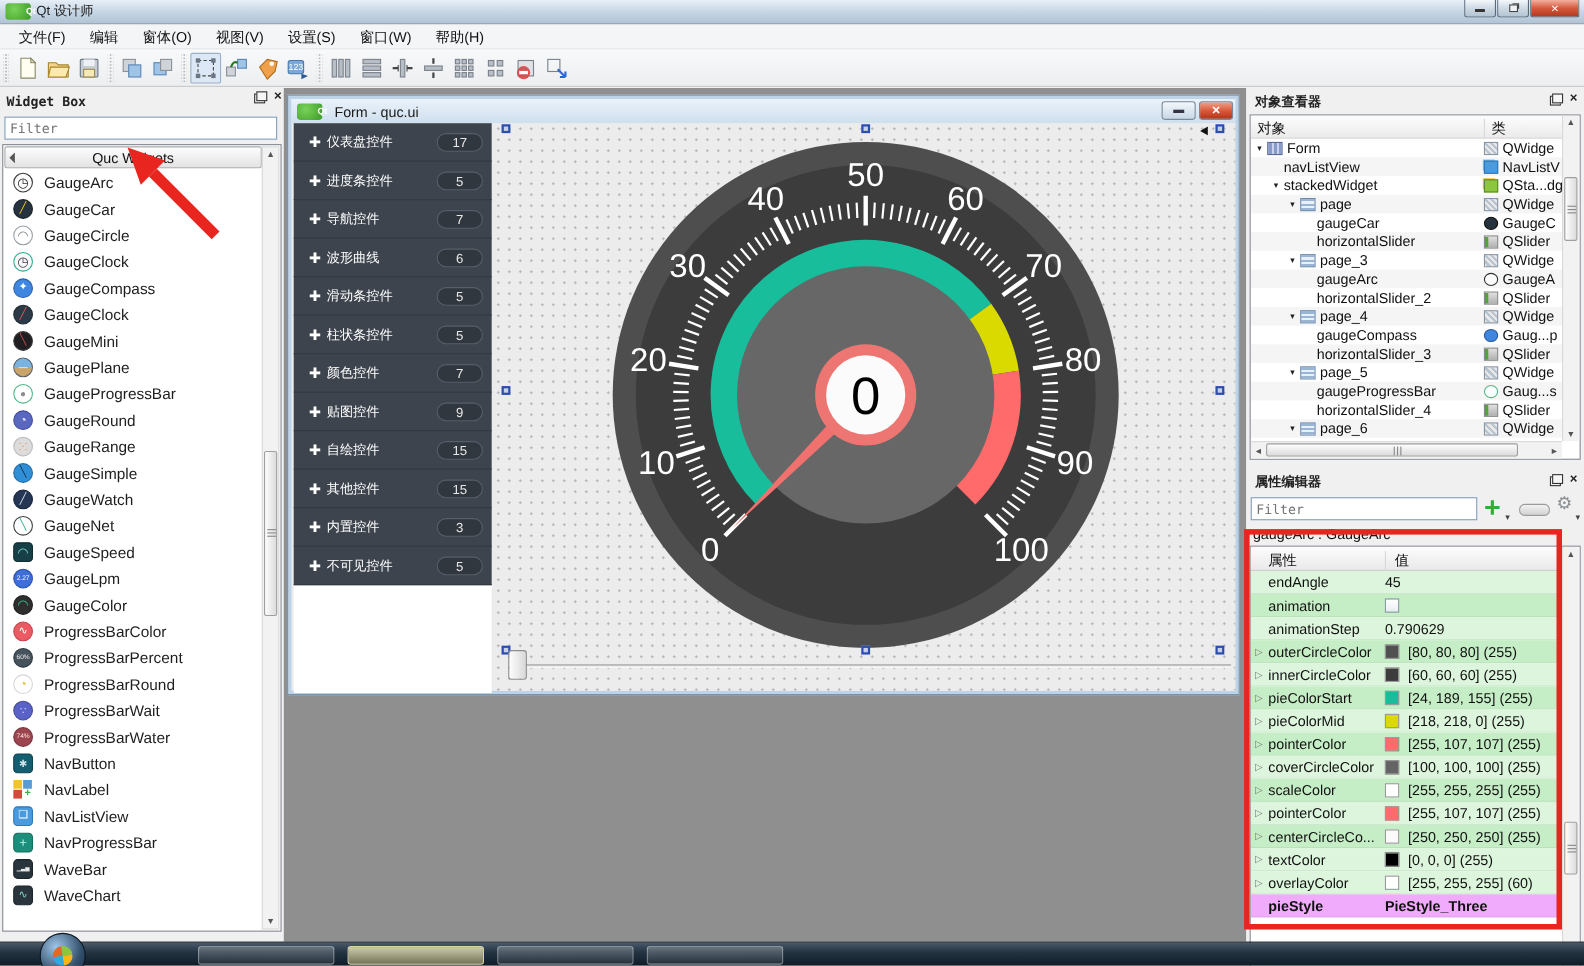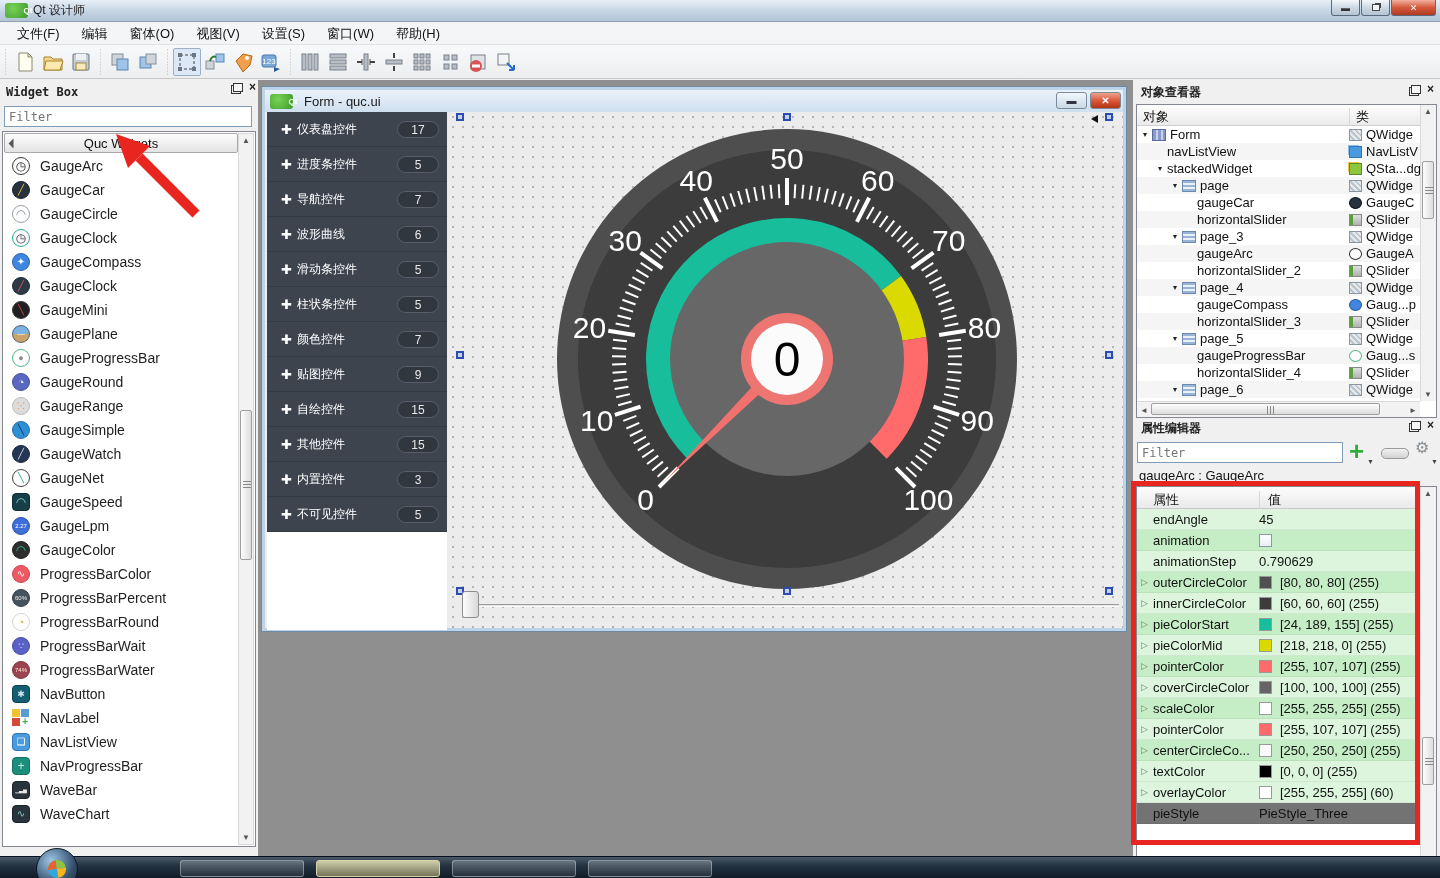--- a/index.html
+++ b/index.html
@@ -894,21 +894,21 @@
       </div>
       <div class="hscroll">
         <span class="sarrow" style="left:0; top:4px;">◄</span>
         <div class="hthumb" style="left:14px; right:40px;">
             <span class="hgrip" style="left:115px;"></span>
           </div>
         <span class="sarrow" style="right:0; top:4px;">►</span>
       </div>
     </div>
 
-    <div style="position:absolute; left:0; top:334px; width:307px; bottom:0;">
+    <div style="position:absolute; left:0; top:344px; width:307px; bottom:0;">
       <div class="rd-head" style="top:4px;">属性编辑器</div>
       <div class="rd-btns" style="top:7px;">
         <span class="float-ico"></span>
         <span class="close-ico">×</span>
       </div>
       <input class="pe-filter" placeholder="Filter" style="">
       <div class="pe-add">+</div>
       <span class="pe-mini-arrow" style="left:234px; top:44px;">▼</span>
       <div class="pe-flat"></div>
       <div class="pe-wrench">⚙</div>
@@ -1023,21 +1023,21 @@
               </span>
             </div>
             <div class="prop-row" style="background: rgb(220, 245, 220);">
               <span class="pr-exp">▷</span>
               <span class="pr-name">overlayColor</span>
               <span class="pr-val">
                 <span class="swatch" style="background: rgb(255, 255, 255);"></span>
                 <span>[255, 255, 255] (60)</span>
               </span>
             </div>
-            <div class="prop-row" style="background: #737373;">
+            <div class="prop-row" style="background: #f0abfc; font-weight: bold;">
               <span class="pr-exp"></span>
               <span class="pr-name">pieStyle</span>
               <span class="pr-val">
                 <span>PieStyle_Three</span>
               </span>
             </div>
           </div>
         <div class="vscroll" style="right:0; top:0; bottom:0; border:none; border-left:1px solid #d9d9d9;">
           <span class="sarrow" style="top:2px; left:0;">▲</span>
           <div class="vthumb" style="top:250px; height:48px;">

